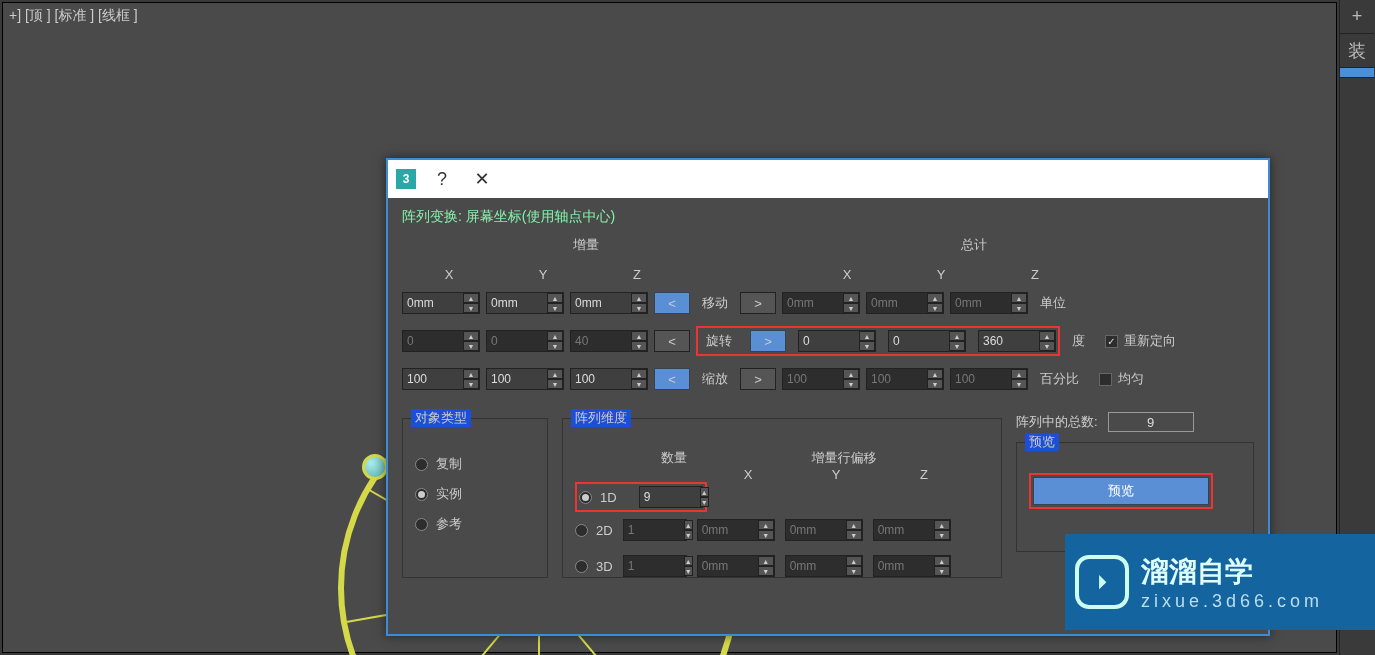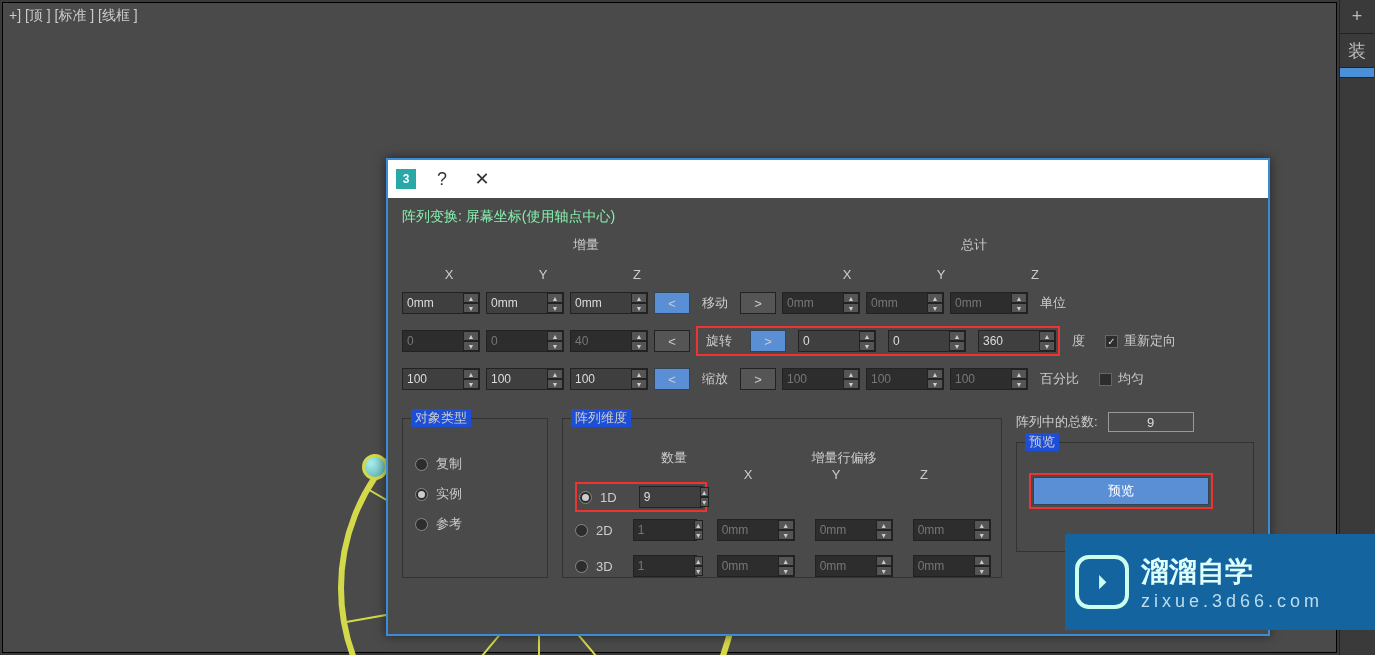--- a/index.html
+++ b/index.html
@@ -103,21 +103,21 @@
 }
 .fieldset .legend {
   position: absolute; top: -10px; left: 8px; background: #1d4ed8; padding: 0 4px;
 }
 .radio { display: flex; align-items: center; gap: 8px; height: 30px; }
 .radio .dot {
   width: 13px; height: 13px; border-radius: 50%; border: 1px solid #888;
   background: #2d2d2d; display: flex; align-items: center; justify-content: center;
 }
 .radio .dot .inner { width: 7px; height: 7px; border-radius: 50%; background: #ccc; }
-.dim-row { display: flex; align-items: center; gap: 20px; height: 36px; }
+.dim-row { display: flex; align-items: center; gap: 10px; height: 36px; }
 .total-box {
   width: 86px; height: 20px; border: 1px solid #999; background: #4a4a4a;
   text-align: center; color: #ddd; display: inline-flex; align-items:center; justify-content:center;
 }
 .preview-btn {
   width: 176px; height: 28px; background: #5a8fd6; border: 1px solid #345;
   display: flex; align-items: center; justify-content: center; color: #fff; cursor: pointer;
 }
 .reset-btn {
   width: 244px; height: 28px; background: #555; border: 1px solid #222;

